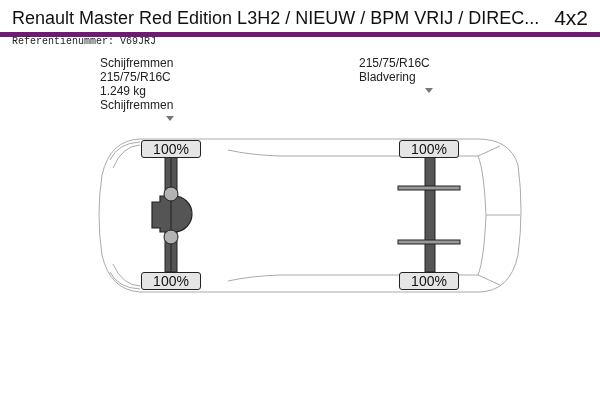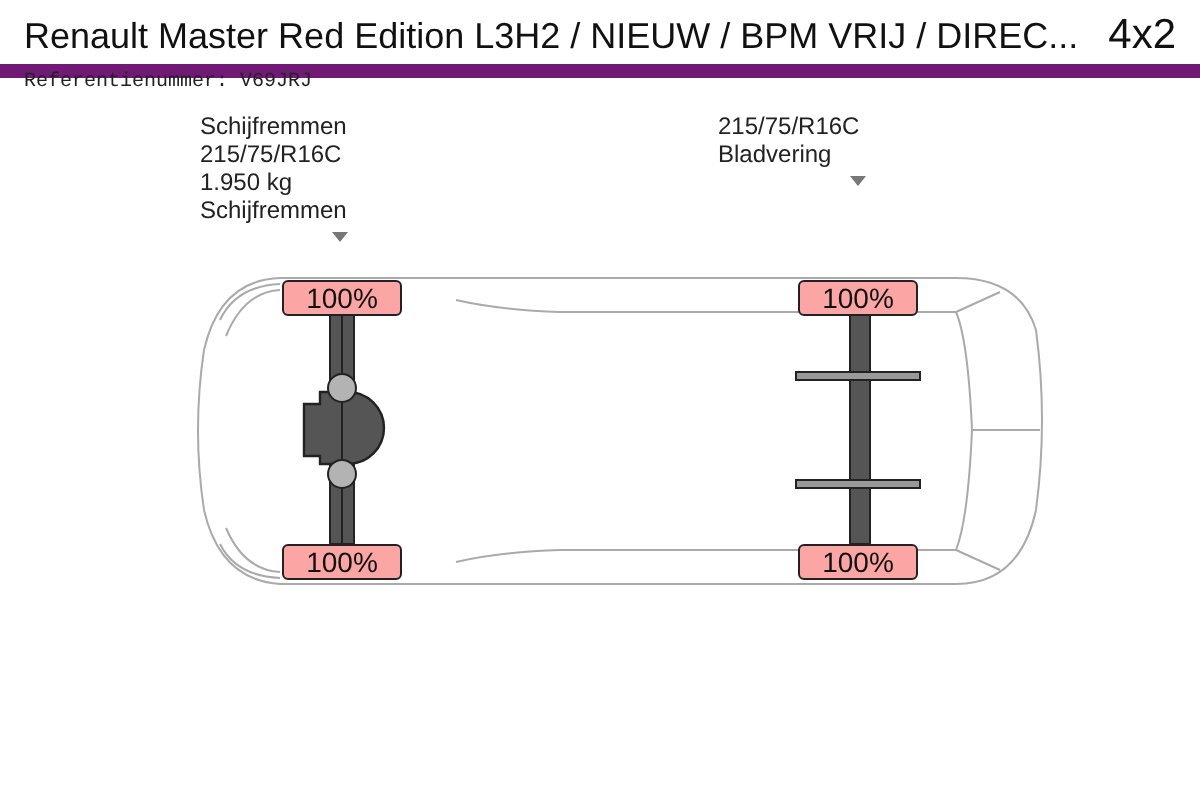--- a/index.html
+++ b/index.html
@@ -14,21 +14,21 @@
       overflow: hidden;
       font-family: "Liberation Sans", "DejaVu Sans", sans-serif;
       color: #111111;
     }
     .header {
       position: absolute;
       left: 0;
       top: 0;
       width: 600px;
       height: 32px;
-      border-bottom: 7px solid #701a75;
+      border-bottom: 5px solid #701a75;
     }
     .title {
       position: absolute;
       left: 12px;
       top: 8px;
       font-size: 18px;
       line-height: 20px;
       white-space: nowrap;
       color: #111;
     }
@@ -75,40 +75,40 @@
       width: 600px;
       height: 400px;
     }
     .tire-label {
       position: absolute;
       width: 60px;
       height: 18px;
       box-sizing: border-box;
       border: 1.5px solid #222;
       border-radius: 3px;
-      background: #fca5a5;
+      background: #e5e5e5;
       text-align: center;
       font-size: 14px;
       line-height: 16px;
       color: #111;
     }
   </style>
 </head>
 <body>
 
 <div class="header">
   <span class="title">Renault Master Red Edition L3H2 / NIEUW / BPM VRIJ / DIREC...</span>
   <span class="axle-config">4x2</span>
 </div>
 <div class="reference">Referentienummer: V69JRJ</div>
 
 <div class="axle-info" style="left:100px;">
   <span class="line">Schijfremmen</span>
   <span class="line">215/75/R16C</span>
-  <span class="line">1.950 kg</span>
+  <span class="line">1.249 kg</span>
   <span class="line">Schijfremmen</span>
   <span class="pointer"></span>
 </div>
 
 <div class="axle-info" style="left:359px;">
   <span class="line">215/75/R16C</span>
   <span class="line">Bladvering</span>
   <span class="pointer"></span>
 </div>
 

